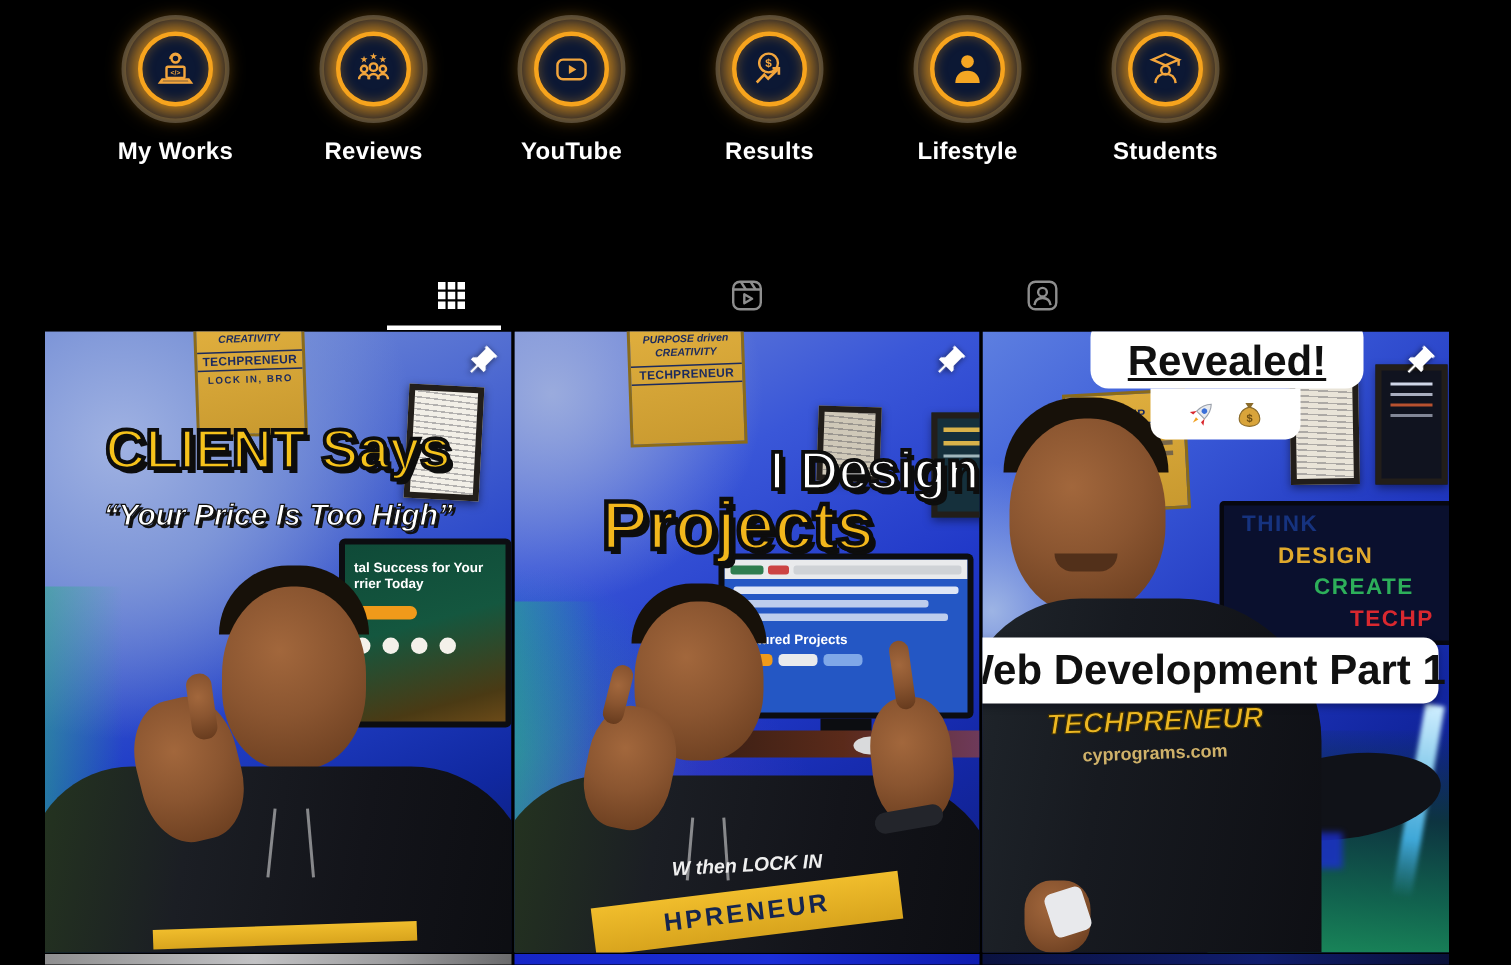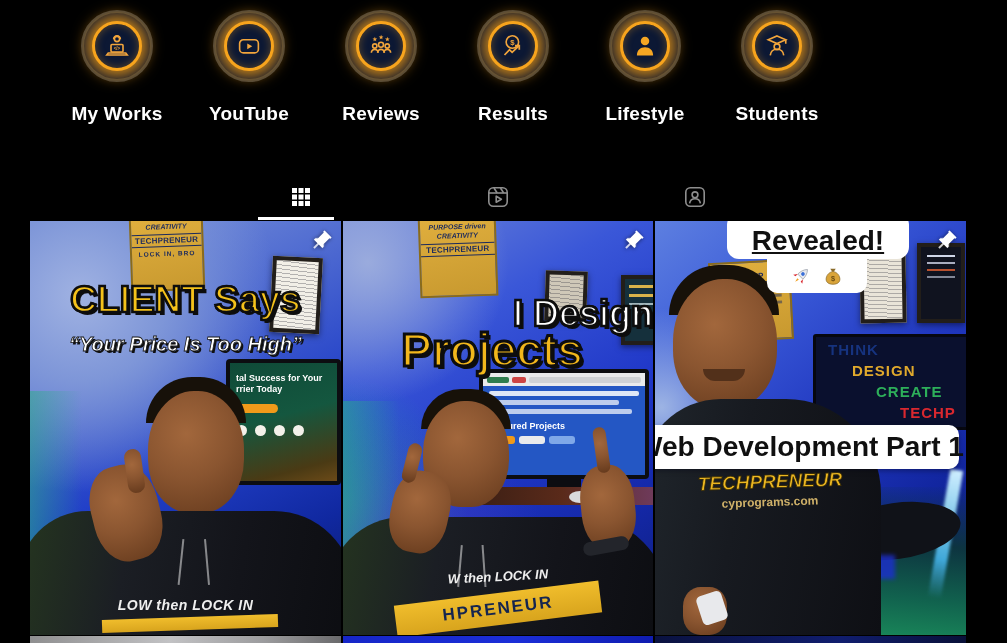--- a/index.html
+++ b/index.html
@@ -9,21 +9,21 @@
 
   
   .hl-row { position:absolute; left:51px; top:10px; display:flex; }
   .hl-item { width:132px; display:flex; flex-direction:column; align-items:center; cursor:pointer; }
   .hl-circle { width:72px; height:72px; border-radius:50%; border:3px solid #3a3b3d;
                background:#0a142e; display:flex; align-items:center; justify-content:center; }
   .hl-inner { width:50px; height:50px; border-radius:50%; background:#0c1834;
               border:3px solid #f7a41d;
               box-shadow:0 0 15px 5px rgba(247,160,20,.85), inset 0 0 8px rgba(247,160,20,.35);
               display:flex; align-items:center; justify-content:center; }
-  .hl-label { margin-top:21px; color:#fff; font-size:19px; font-weight:700; letter-spacing:.2px; }
+  .hl-label { margin-top:11px; color:#fff; font-size:16px; font-weight:700; letter-spacing:.2px; }
 
   
   .tab { position:absolute; top:185px; width:24px; height:24px; cursor:pointer; }
   .tab-underline { position:absolute; top:217px; left:258px; width:76px; height:2.5px; background:#fff; }
 
   
   .post { position:absolute; top:221px; height:414px; overflow:hidden; cursor:pointer; }
   #post1 { left:30px;  width:311px; }
   #post2 { left:343px; width:310px; }
   #post3 { left:655px; width:311px; }
@@ -79,32 +79,20 @@
           <circle cx="12" cy="6.4" r="2.1"></circle>
           <path d="M9.3,6.6 a2.7,2.7 0 0 1 5.4,0"></path>
           <rect x="7.2" y="10.8" width="9.6" height="6" rx="0.8"></rect>
           <path d="M5,17.6 h14 l1.2,1.6 H3.8 z"></path>
         </g>
         <text x="12" y="15.4" font-size="3.6" text-anchor="middle" fill="#f2a53c" font-weight="bold">&lt;/&gt;</text>
       </svg>
     </div>
       </div>
     <div class="hl-label">My Works</div>
-  </div>
-
-  <div class="hl-item">
-    <div class="hl-circle">
-        <div class="hl-inner">
-      <svg width="30" height="30" viewBox="0 0 24 24">
-        <rect x="4.5" y="7" width="15" height="10.5" rx="3" stroke="#f2a53c" fill="none" stroke-width="1.3"></rect>
-        <path d="M10.6,9.9 v4.7 l4,-2.35 z" fill="#f2a53c"></path>
-      </svg>
-    </div>
-      </div>
-    <div class="hl-label">YouTube</div>
   </div>
 
   <div class="hl-item">
     <div class="hl-circle">
         <div class="hl-inner">
       <svg width="30" height="30" viewBox="0 0 24 24">
         <g stroke="#f2a53c" fill="none" stroke-width="1.3">
           <circle cx="7" cy="12" r="1.7"></circle>
               <circle cx="12" cy="11" r="2"></circle>
               <circle cx="17" cy="12" r="1.7"></circle>
@@ -120,20 +108,32 @@
       </svg>
     </div>
       </div>
     <div class="hl-label">Reviews</div>
   </div>
 
   <div class="hl-item">
     <div class="hl-circle">
         <div class="hl-inner">
       <svg width="30" height="30" viewBox="0 0 24 24">
+        <rect x="4.5" y="7" width="15" height="10.5" rx="3" stroke="#f2a53c" fill="none" stroke-width="1.3"></rect>
+        <path d="M10.6,9.9 v4.7 l4,-2.35 z" fill="#f2a53c"></path>
+      </svg>
+    </div>
+      </div>
+    <div class="hl-label">YouTube</div>
+  </div>
+
+  <div class="hl-item">
+    <div class="hl-circle">
+        <div class="hl-inner">
+      <svg width="30" height="30" viewBox="0 0 24 24">
         <circle cx="11.5" cy="8.8" r="5" stroke="#f2a53c" fill="none" stroke-width="1.3"></circle>
         <text x="11.5" y="10.9" font-size="6.2" text-anchor="middle" fill="#f2a53c" font-weight="bold">$</text>
         <path d="M5.2,19.2 l4,-4.2 2.1,2.1 5.2,-5" stroke="#f2a53c" fill="none" stroke-width="1.4"></path>
         <path d="M13.6,11.6 h3.4 v3.4" stroke="#f2a53c" fill="none" stroke-width="1.4"></path>
       </svg>
     </div>
       </div>
     <div class="hl-label">Results</div>
   </div>
 
@@ -238,21 +238,20 @@
   <div class="abs" style="left:0;top:170px;width:52px;height:244px;z-index:9;
        background:linear-gradient(90deg,rgba(40,175,130,.5),rgba(40,175,130,0));"></div>
   <div class="abs" style="left:116px;top:156px;width:100px;height:46px;background:#171109;border-radius:50px 50px 0 0;z-index:8;"></div>
   <div class="skin abs" style="left:118px;top:170px;width:96px;height:122px;border-radius:48% 48% 44% 44%;z-index:8;"></div>
   <div class="skin abs" style="left:62px;top:244px;width:68px;height:96px;border-radius:42%;transform:rotate(-14deg);z-index:11;"></div>
   <div class="skin abs" style="left:96px;top:228px;width:17px;height:44px;border-radius:8px;transform:rotate(-8deg);z-index:11;"></div>
   <div class="hoodie abs" style="left:-12px;top:290px;width:336px;height:130px;border-radius:70px 80px 0 0;"></div>
   <div class="hoodie-str" style="left:150px;top:318px;height:46px;transform:rotate(6deg);"></div>
   <div class="hoodie-str" style="left:176px;top:318px;height:46px;transform:rotate(-5deg);"></div>
 
-  <div class="hoodie-txt" style="left:0;top:376px;width:100%;font-size:14px;letter-spacing:.5px;">LOW then LOCK IN</div>
   <div class="strap" style="left:72px;top:396px;width:176px;height:13px;transform:rotate(-2deg);"></div>
 
   <div class="big-title abs" style="left:0;top:58px;width:100%;text-align:center;font-size:37px;color:#f5c21b;">CLIENT Says</div>
   <div class="quote abs" style="left:0;top:112px;width:100%;text-align:center;font-size:20px;">“Your Price Is Too High”</div>
 
   <svg class="pin" viewBox="0 0 24 24">
     <path fill="#fff" d="M16,12V4h1V2H7v2h1v8l-2,2v2h5.2v6h1.6v-6H18v-2L16,12z"></path>
   </svg>
 </div>
 

